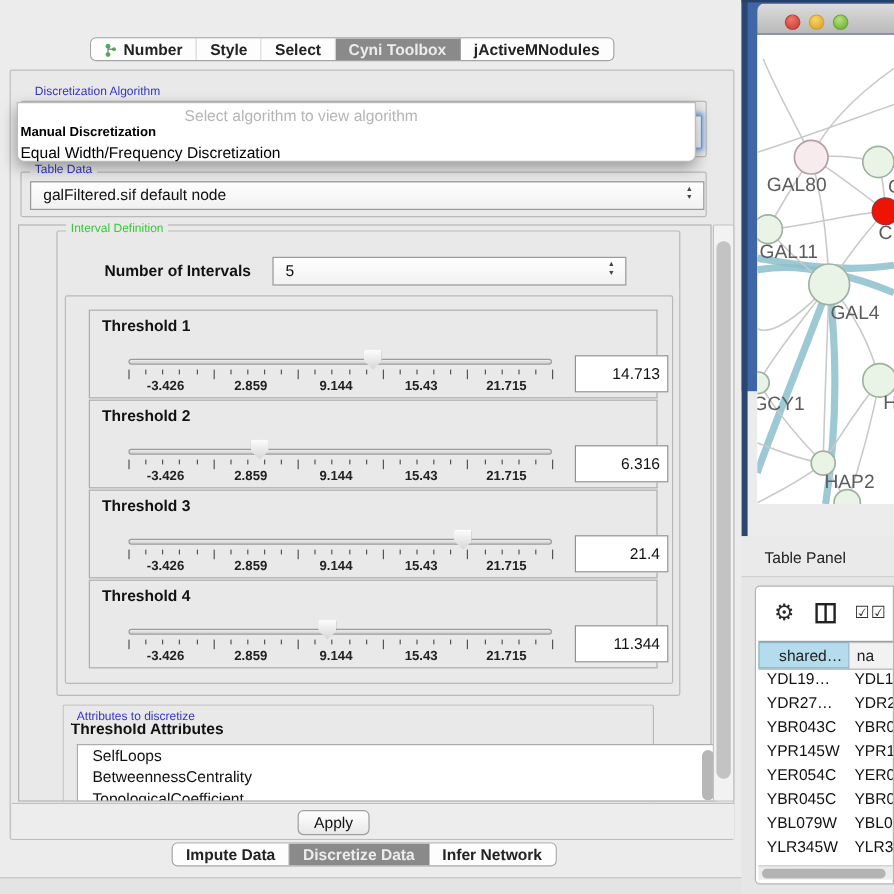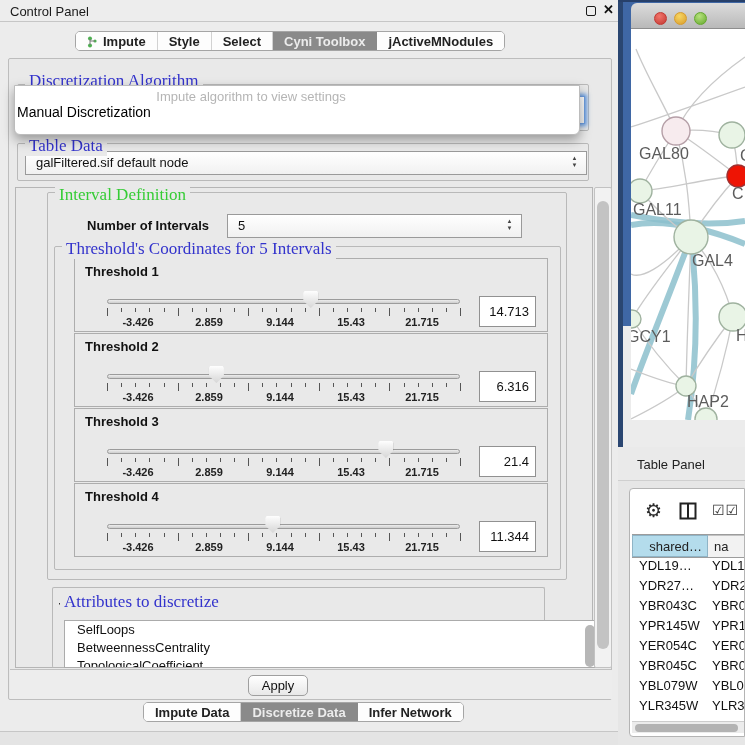--- a/index.html
+++ b/index.html
@@ -14,49 +14,49 @@
   .close-ic { position:absolute; left:603px; top:2px; font-size:13px; font-weight:bold; color:#111; }
 
   .tabgroup { position:absolute; display:flex; background:#fff; border:1px solid #a5a5a5; border-radius:5px; overflow:hidden; height:20px; }
   .tabgroup .tab { font-size:13px; font-weight:bold; color:#222; padding:2px 11px 0 11px; white-space:nowrap; border-right:1px solid #d2d2d2; background:#fdfdfd; }
   .tabgroup .tab:last-child { border-right:none; }
   .tabgroup .tab.sel { background:#8a8a8a; color:#ececec; border-right-color:#8a8a8a; }
   .net-ic { display:inline-block; width:11px; height:12px; margin-right:5px; vertical-align:-2px; }
 
   .innerpanel { position:absolute; left:8px; top:58px; width:604px; height:642px; background:#e9e9e9; border:1px solid #bdbdbd; border-radius:2px; }
 
-  .grouplabel { position:absolute; font-size:17px; background:#e9e9e9; padding:0 4px; z-index:2;font-family:Liberation Serif, serif; }
+  .grouplabel { position:absolute; font-size:10px; background:#e9e9e9; padding:0 4px; z-index:2; }
   .groupbox { position:absolute; border:1px solid #b9b9b9; border-radius:2px; }
   .blue { color:#3333cc; } .green { color:#35cc35; }
 
   .combo { position:absolute; background:linear-gradient(#ffffff,#f1f1f1); border:1px solid #9a9a9a; border-radius:0; font-size:13px; color:#111; }
   .combo .val { position:absolute; left:10px; top:3px; white-space:nowrap; }
   .combo .spin { position:absolute; right:7px; top:3px; width:9px; font-size:6px; line-height:7px; color:#444; text-align:center; }
   .combo.focused { box-shadow:0 0 4px 2px rgba(92,152,229,.9); border-color:#6f9fe0; }
 
   
   .popup { position:absolute; left:13px; top:84px; width:566px; height:50px; background:#fff; border:1px solid #bcbcbc; border-radius:0 0 6px 6px; box-shadow:0 5px 12px rgba(0,0,0,.35); z-index:10; }
   .popup .hint { position:absolute; left:0; top:3px; width:100%; text-align:center; padding-right:92px; font-size:13px; color:#b5b5b5; }
-  .popup .opt1 { position:absolute; left:2px; top:18px; font-size:14px; font-weight:normal; color:#000; }
+  .popup .opt1 { position:absolute; left:2px; top:18px; font-size:11px; font-weight:bold; color:#000; }
   .popup .opt2 { position:absolute; left:2px; top:34px; font-size:13px; color:#000; }
 
   
   .scrollview { position:absolute; left:14px; top:186px; width:576px; height:481px; border:1px solid #b5b5b5; background:#e9e9e9; }
   .vscroll { position:absolute; left:591px; top:186px; width:18px; height:481px; background:#f2f2f2; border:1px solid #c2c2c2; border-radius:2px; }
   .vscroll .thumb { position:absolute; left:2px; top:13px; width:12px; height:448px; background:#c3c3c3; border-radius:7px; }
 
   .thr-box { position:absolute; left:58px; width:474px; height:74px; border:1px solid #adadad; background:#e9e9e9; }
   .thr-label { position:absolute; left:10px; top:5px; font-size:13px; font-weight:bold; color:#111; }
   .thr-track { position:absolute; left:32px; top:40px; width:353px; height:5px; background:linear-gradient(#ededed,#cdcdcd); border:1px solid #9b9b9b; border-radius:3px; }
   .thr-thumb { position:absolute; top:32px; width:15px; height:17px; background:linear-gradient(#fefefe,#d6d6d6); clip-path:polygon(8% 0,92% 0,100% 12%,100% 58%,50% 100%,0 58%,0 12%); filter:drop-shadow(0 0 1px #777); }
   .ticks { position:absolute; left:32px; top:49px; width:354px; height:9px; }
   .tick { position:absolute; top:0; width:1px; background:#555; }
   .ticklabels { position:absolute; left:32px; top:57px; width:354px; height:13px; }
   .ticklabel { position:absolute; width:60px; margin-left:-30px; text-align:center; font-size:11px; font-weight:bold; color:#222; }
-  .thr-value { position:absolute; left:404px; top:37px; width:57px; height:31px; background:#fff; border:1px solid #919191; font-size:13px; color:#111; text-align:right; line-height:29px; padding-right:6px; }
+  .thr-value { position:absolute; left:404px; top:37px; width:78px; height:31px; background:#fff; border:1px solid #919191; font-size:13px; color:#111; text-align:right; line-height:29px; padding-right:6px; }
 
   .listbox { position:absolute; left:62px; top:618px; width:468px; height:48px; background:#fff; border:1px solid #ababab; overflow:hidden; }
   .listbox .item { font-size:13px; color:#111; padding-left:12px; height:18px; line-height:18px; white-space:nowrap; }
   .listbox .lthumb { position:absolute; right:2px; top:4px; width:10px; height:42px; background:#b7b7b7; border-radius:5px; }
 
   .applystrip { position:absolute; left:1px; top:610px; width:602px; height:30px; background:#ededed; border-top:1px solid #c0c0c0; }
   .applybtn { position:absolute; left:238px; top:5px; width:60px; height:21px; background:linear-gradient(#ffffff,#e8e8e8); border:1px solid #9f9f9f; border-radius:5px; font-size:13px; color:#111; text-align:center; line-height:19px; }
 
   .bottomstrip { position:absolute; left:0; top:731px; width:618px; height:14px; background:#e4e4e4; border-top:1px solid #c6c6c6; }
 
@@ -85,71 +85,66 @@
   .tp-hscroll { position:absolute; left:2px; top:232px; width:114px; height:12px; background:#ececec; border-top:1px solid #cdcdcd; }
   .tp-hthumb { position:absolute; left:3px; top:2px; width:103px; height:8px; background:#b3b3b3; border-radius:4px; }
 
   .boldlabel { position:absolute; font-size:13px; font-weight:bold; color:#111; white-space:nowrap; }
 </style>
 </head>
 <body>
 
 <div id="root">
 
-  <div class="titlebar">
-    <span class="title">Control Panel</span>
-    <span class="float-ic"></span>
-    <span class="close-ic">✕</span>
-  </div>
 
   <div class="tabgroup" style="left:75px; top:31px;">
     <div class="tab"><span class="net-ic"><svg width="11" height="12" viewBox="0 0 11 12">
             <circle cx="3" cy="2.5" r="2" fill="#4caf50"></circle>
             <circle cx="8" cy="5" r="1.6" fill="#4caf50"></circle>
             <circle cx="3" cy="9.5" r="2" fill="#4caf50"></circle>
             <path d="M3 3 L3 9 M3 5 L8 5" stroke="#7a7a7a" stroke-width="1" fill="none"></path>
-          </svg></span><span>Impute</span></div>
+          </svg></span><span>Number</span></div>
     <div class="tab"><span>Style</span></div>
     <div class="tab"><span>Select</span></div>
     <div class="tab sel"><span>Cyni Toolbox</span></div>
     <div class="tab"><span>jActiveMNodules</span></div>
   </div>
 
   <div class="innerpanel">
 
     <span class="grouplabel blue" style="left:16px; top:12px; z-index:1;">Discretization Algorithm</span>
     <div class="groupbox" style="left:8px; top:25px; width:572px; height:47px;"></div>
     <div class="combo focused" style="left:16px; top:37px; width:560px; height:28px;">
       <span class="spin">▲<br>▼</span>
     </div>
 
     <div class="popup" style="left:5px; top:26px;">
-      <div class="hint">Impute algorithm to view settings</div>
+      <div class="hint">Select algorithm to view algorithm</div>
       <div class="opt1">Manual Discretization</div>
+      <div class="opt2">Equal Width/Frequency Discretization</div>
     </div>
 
     <span class="grouplabel blue" style="left:16px; top:77px;">Table Data</span>
     <div class="groupbox" style="left:8px; top:84px; width:572px; height:38px;"></div>
     <div class="combo" style="left:16px; top:92px; width:562px; height:24px;">
       <span class="val">galFiltered.sif default node</span>
       <span class="spin">▲<br>▼</span>
     </div>
 
     <div class="scrollview" style="left:6px; top:128px; width:578px; height:481px;">
 
       <span class="grouplabel green" style="left:39px; top:-3px;">Interval Definition</span>
       <div class="groupbox" style="left:31px; top:4px; width:520px; height:388px;"></div>
 
       <span class="boldlabel" style="left:71px; top:30px;">Number of Intervals</span>
       <div class="combo" style="left:211px; top:26px; width:295px; height:24px;">
         <span class="val">5</span>
         <span class="spin">▲<br>▼</span>
       </div>
 
-      <span class="grouplabel blue" style="left:46px; top:51px;">Threshold's Coordinates for 5 Intervals</span>
       <div class="groupbox" style="left:38px; top:58px; width:507px; height:324px;"></div>
 
       <div class="thr-box" style="top:70px;">
           <span class="thr-label">Threshold 1</span>
           <div class="thr-track"></div>
           <div class="thr-thumb" style="left:228.3px"></div>
           <div class="ticks">
             <div class="tick" style="left:0.0px;height:8px"></div>
             <div class="tick" style="left:14.1px;height:4px"></div>
             <div class="tick" style="left:28.2px;height:4px"></div>

